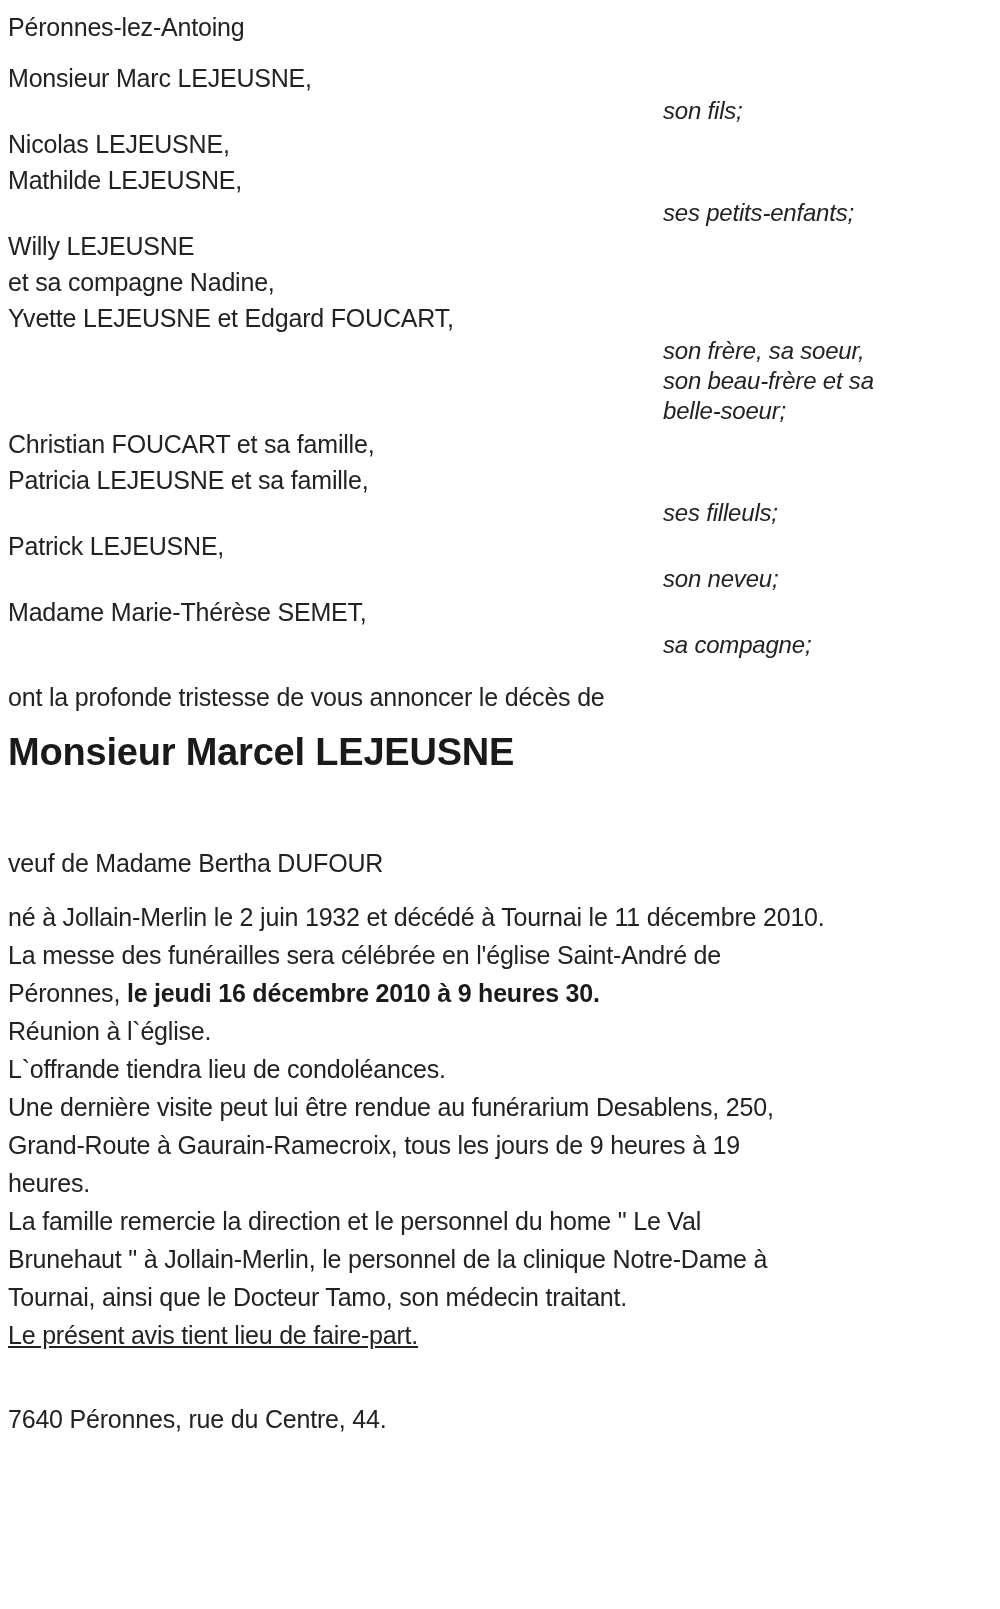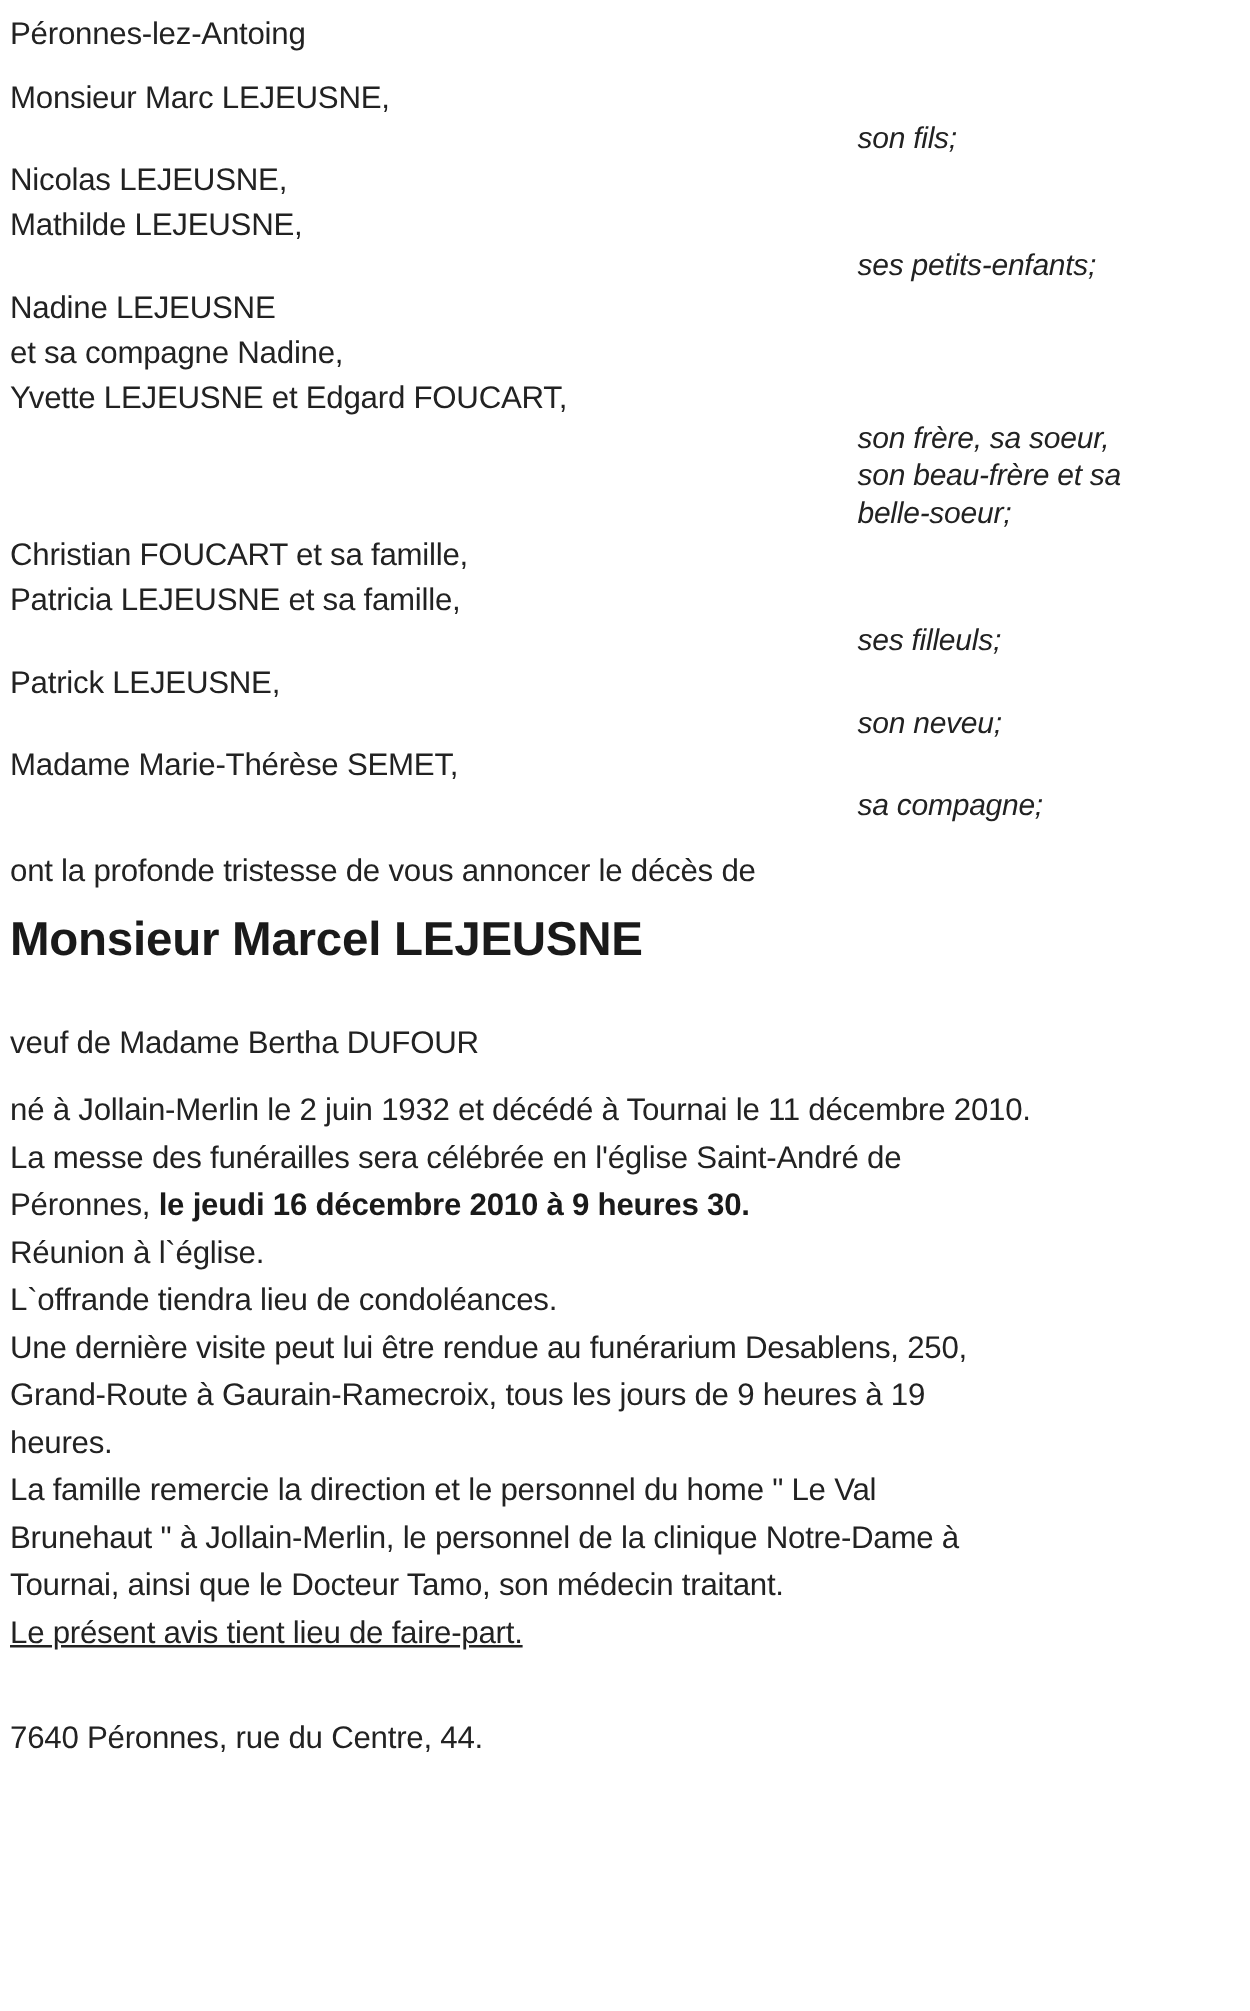--- a/index.html
+++ b/index.html
@@ -9,21 +9,21 @@
     background: #ffffff;
   }
   body {
     width: 1000px;
     height: 1609px;
     font-family: "Liberation Sans", sans-serif;
     color: #222222;
     letter-spacing: -0.2px;
   }
   .page {
-    padding: 12px 34px 0 8px;
+    padding: 12px 57px 0 8px;
     width: 100%;
     height: 100%;
   }
   .location {
     font-size: 25px;
     line-height: 30px;
     margin-bottom: 18px;
   }
   .mourner-group { margin: 0; }
   .mourner-name {
@@ -45,21 +45,21 @@
     line-height: 38px;
   }
   .deceased-name {
     margin: 12px 0 0 0;
     font-size: 38px;
     line-height: 48px;
     font-weight: bold;
     color: #1a1a1a;
   }
   .widower {
-    margin-top: 39px;
+    margin-top: 68px;
     font-size: 25px;
     line-height: 38px;
   }
   .birth-death {
     margin-top: 16px;
     font-size: 25px;
     line-height: 38px;
   }
   p.para {
     font-size: 25px;
@@ -93,21 +93,21 @@
       <div class="mourner-relation">son fils;</div>
     </div>
 
     <div class="mourner-group">
       <div class="mourner-name">Nicolas LEJEUSNE,</div>
       <div class="mourner-name">Mathilde LEJEUSNE,</div>
       <div class="mourner-relation">ses petits-enfants;</div>
     </div>
 
     <div class="mourner-group">
-      <div class="mourner-name">Nadine LEJEUSNE</div>
+      <div class="mourner-name">Willy LEJEUSNE</div>
       <div class="mourner-name">et sa compagne Nadine,</div>
       <div class="mourner-name">Yvette LEJEUSNE et Edgard FOUCART,</div>
       <div class="mourner-relation">son frère, sa soeur,
 son beau-frère et sa
 belle-soeur;</div>
     </div>
 
     <div class="mourner-group">
       <div class="mourner-name">Christian FOUCART et sa famille,</div>
       <div class="mourner-name">Patricia LEJEUSNE et sa famille,</div>

